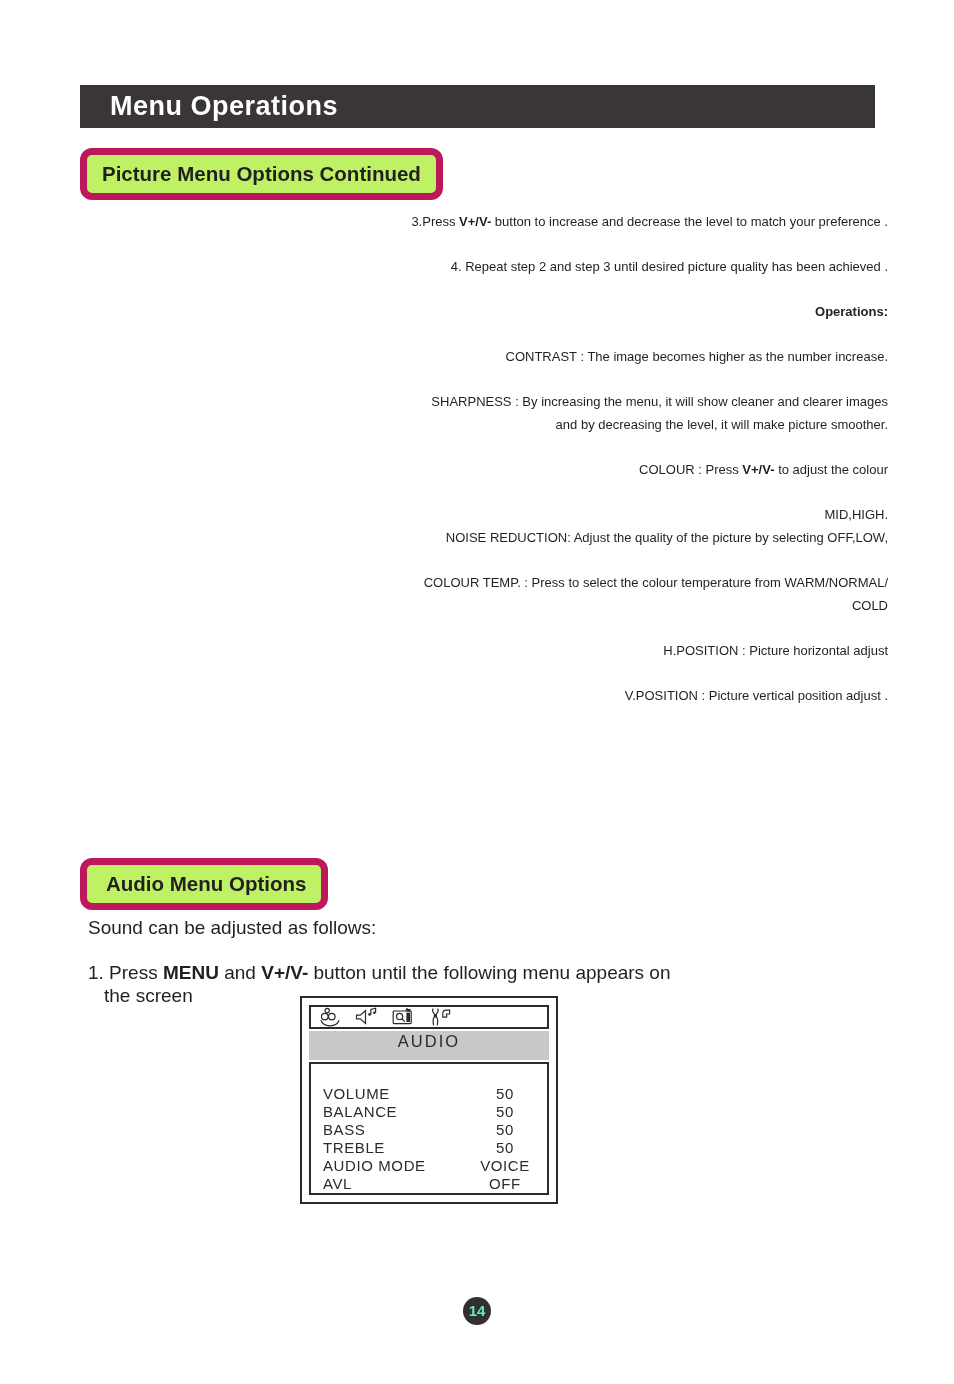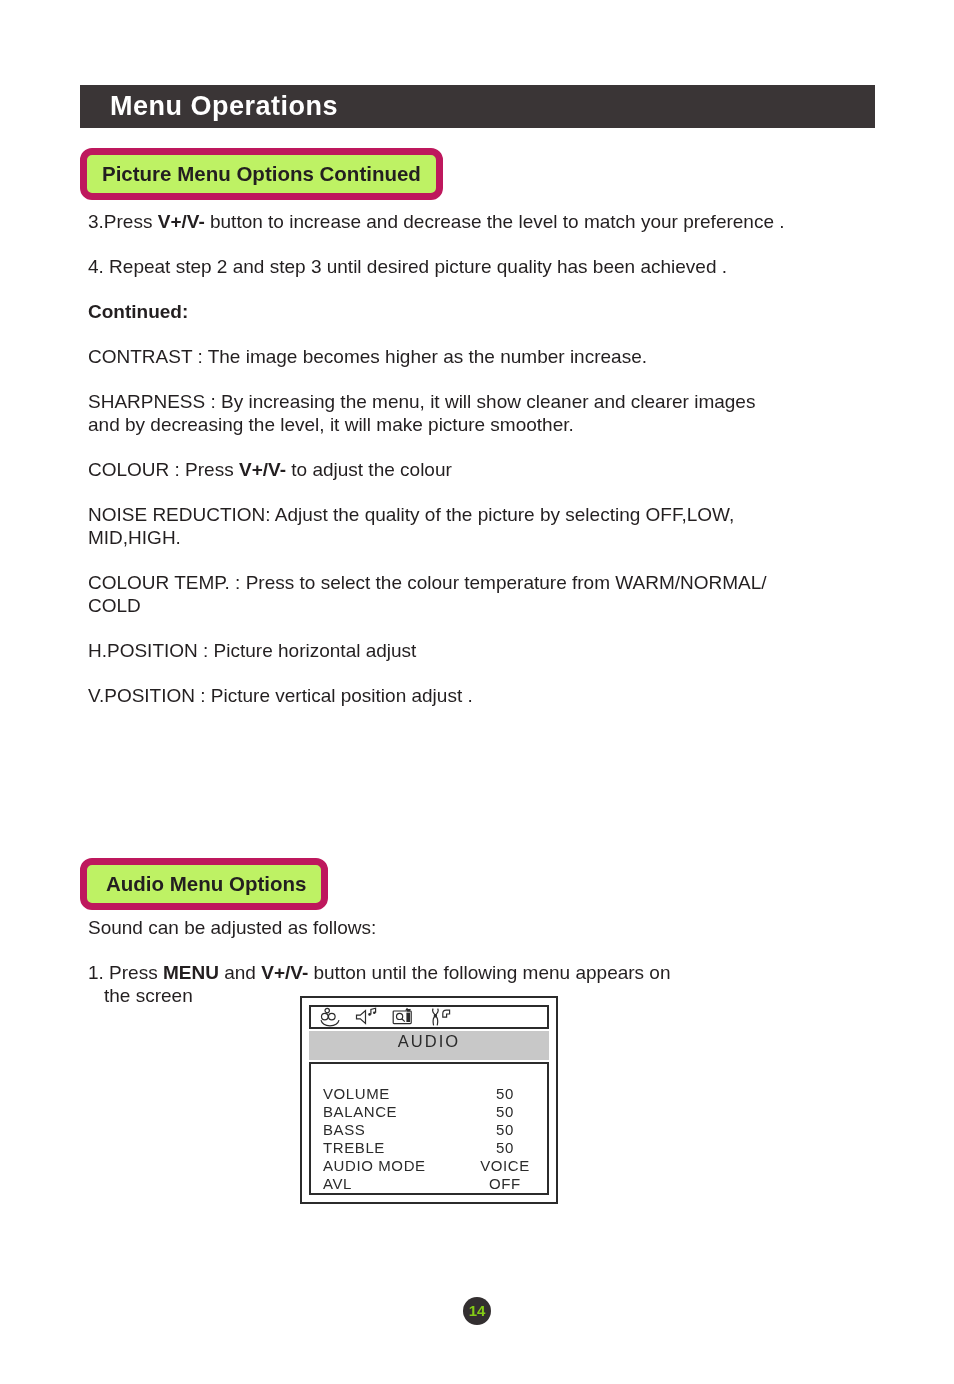--- a/index.html
+++ b/index.html
@@ -21,21 +21,21 @@
   .heading-box{
     position:absolute;display:inline-block;
     border:7px solid #be185d;border-radius:12px;
     padding:7px 15px;background:#bef264;
     font-size:20.5px;font-weight:bold;white-space:nowrap;
   }
   .heading-box.picture{left:80px;top:148px;}
   .heading-box.audio{left:80px;top:858px;padding-left:19px;}
   .text-col{
     position:absolute;left:88px;top:210px;width:800px;
-    font-size:19px;line-height:23px;
+    font-size:13px;line-height:23px;text-align:right;
   }
   .text-col2{
     position:absolute;left:88px;top:916px;width:800px;
     font-size:19px;line-height:23px;
   }
   .para{margin:0 0 22px 0;}
   .line{white-space:pre-wrap;}
   .b{font-weight:bold;}
   .indent2{margin-left:16px;}
   .functions{font-weight:bold;}
@@ -57,21 +57,21 @@
   }
   .osd-items{
     margin-top:2px;flex:1;border:2px solid #2b2b2b;box-sizing:border-box;
     padding-top:21px;
   }
   .osd-row{display:flex;height:18px;line-height:18px;font-size:15px;letter-spacing:.6px;color:#2b2b2b;}
   .osd-row .lbl{flex:1;padding-left:12px;}
   .osd-row .val{width:80px;margin-right:2px;text-align:center;}
   .page-badge{
     position:absolute;left:463px;top:1297px;width:28px;height:28px;
-    background:#332f30;color:#84cc16;border-radius:50%;
+    background:#332f30;color:#5eead4;border-radius:50%;
     font-size:15px;font-weight:bold;text-align:center;line-height:28px;
   }
   .ic{stroke:#2b2b2b;stroke-width:1.2;fill:none;}
   .icf{fill:#2b2b2b;stroke:none;}
 </style>
 </head>
 <body>
 
 <div class="page">
 
@@ -80,35 +80,35 @@
   <div class="heading-box picture">Picture Menu Options Continued</div>
 
   <div class="text-col">
     <div class="para">
       <span class="line"><span>3.Press </span><span class="b">V+/V-</span><span> button to increase and decrease the level to match your preference .</span></span>
     </div>
     <div class="para">
       <div class="line">4. Repeat step 2 and step 3 until desired picture quality has been achieved .</div>
     </div>
     <div class="para functions">
-      <div class="line">Continued:</div>
+      <div class="line">Operations:</div>
     </div>
     <div class="para">
       <div class="line">CONTRAST : The image becomes higher as the number increase.</div>
     </div>
     <div class="para">
       <div class="line">SHARPNESS : By increasing the menu, it will show cleaner and clearer images</div>
       <div class="line">and by decreasing the level, it will make picture smoother.</div>
     </div>
     <div class="para">
       <span class="line"><span>COLOUR : Press </span><span class="b">V+/V-</span><span> to adjust the colour</span></span>
     </div>
     <div class="para">
+      <div class="line">MID,HIGH.</div>
       <div class="line">NOISE REDUCTION: Adjust the quality of the picture by selecting OFF,LOW,</div>
-      <div class="line">MID,HIGH.</div>
     </div>
     <div class="para">
       <div class="line">COLOUR TEMP. : Press to select the colour temperature from WARM/NORMAL/</div>
       <div class="line">COLD</div>
     </div>
     <div class="para">
       <div class="line">H.POSITION : Picture horizontal adjust</div>
     </div>
     <div class="para">
       <div class="line">V.POSITION : Picture vertical position adjust .</div>

